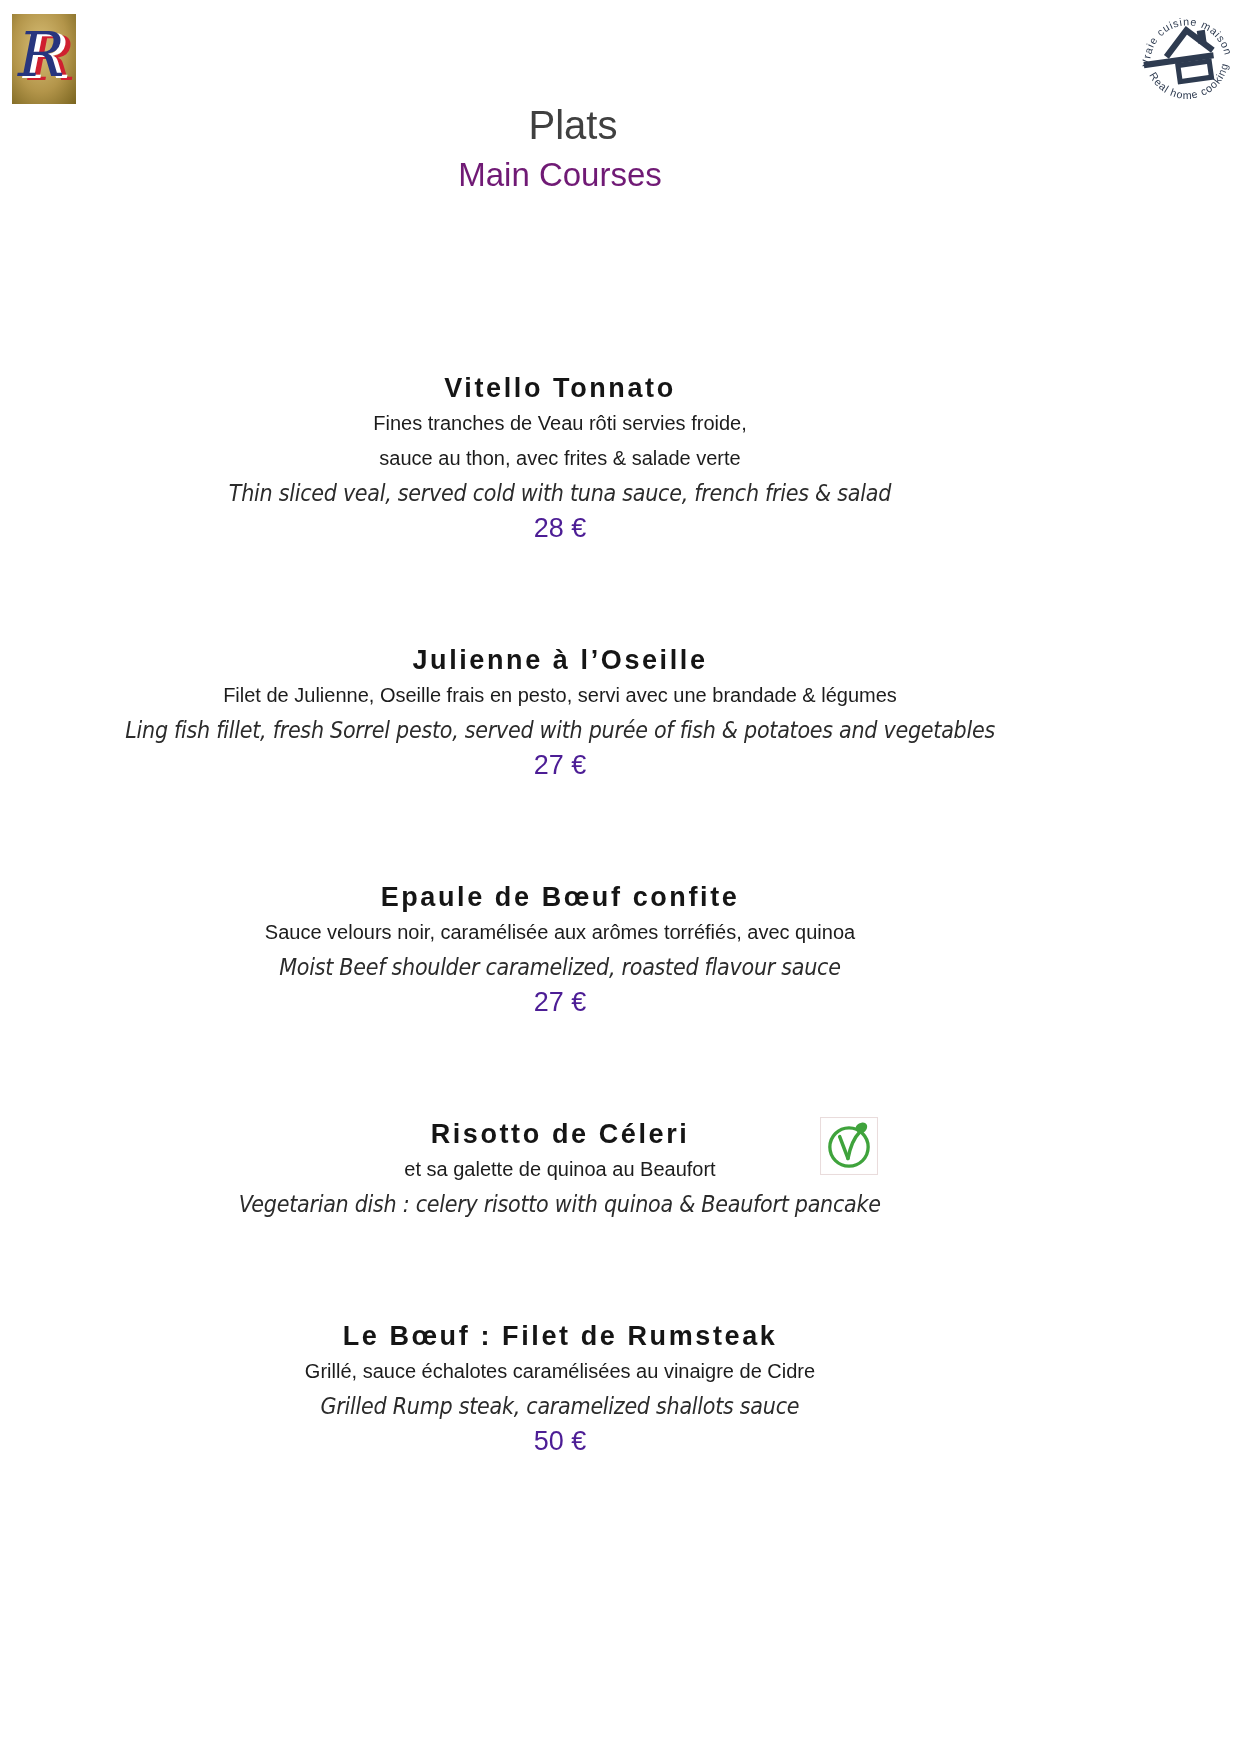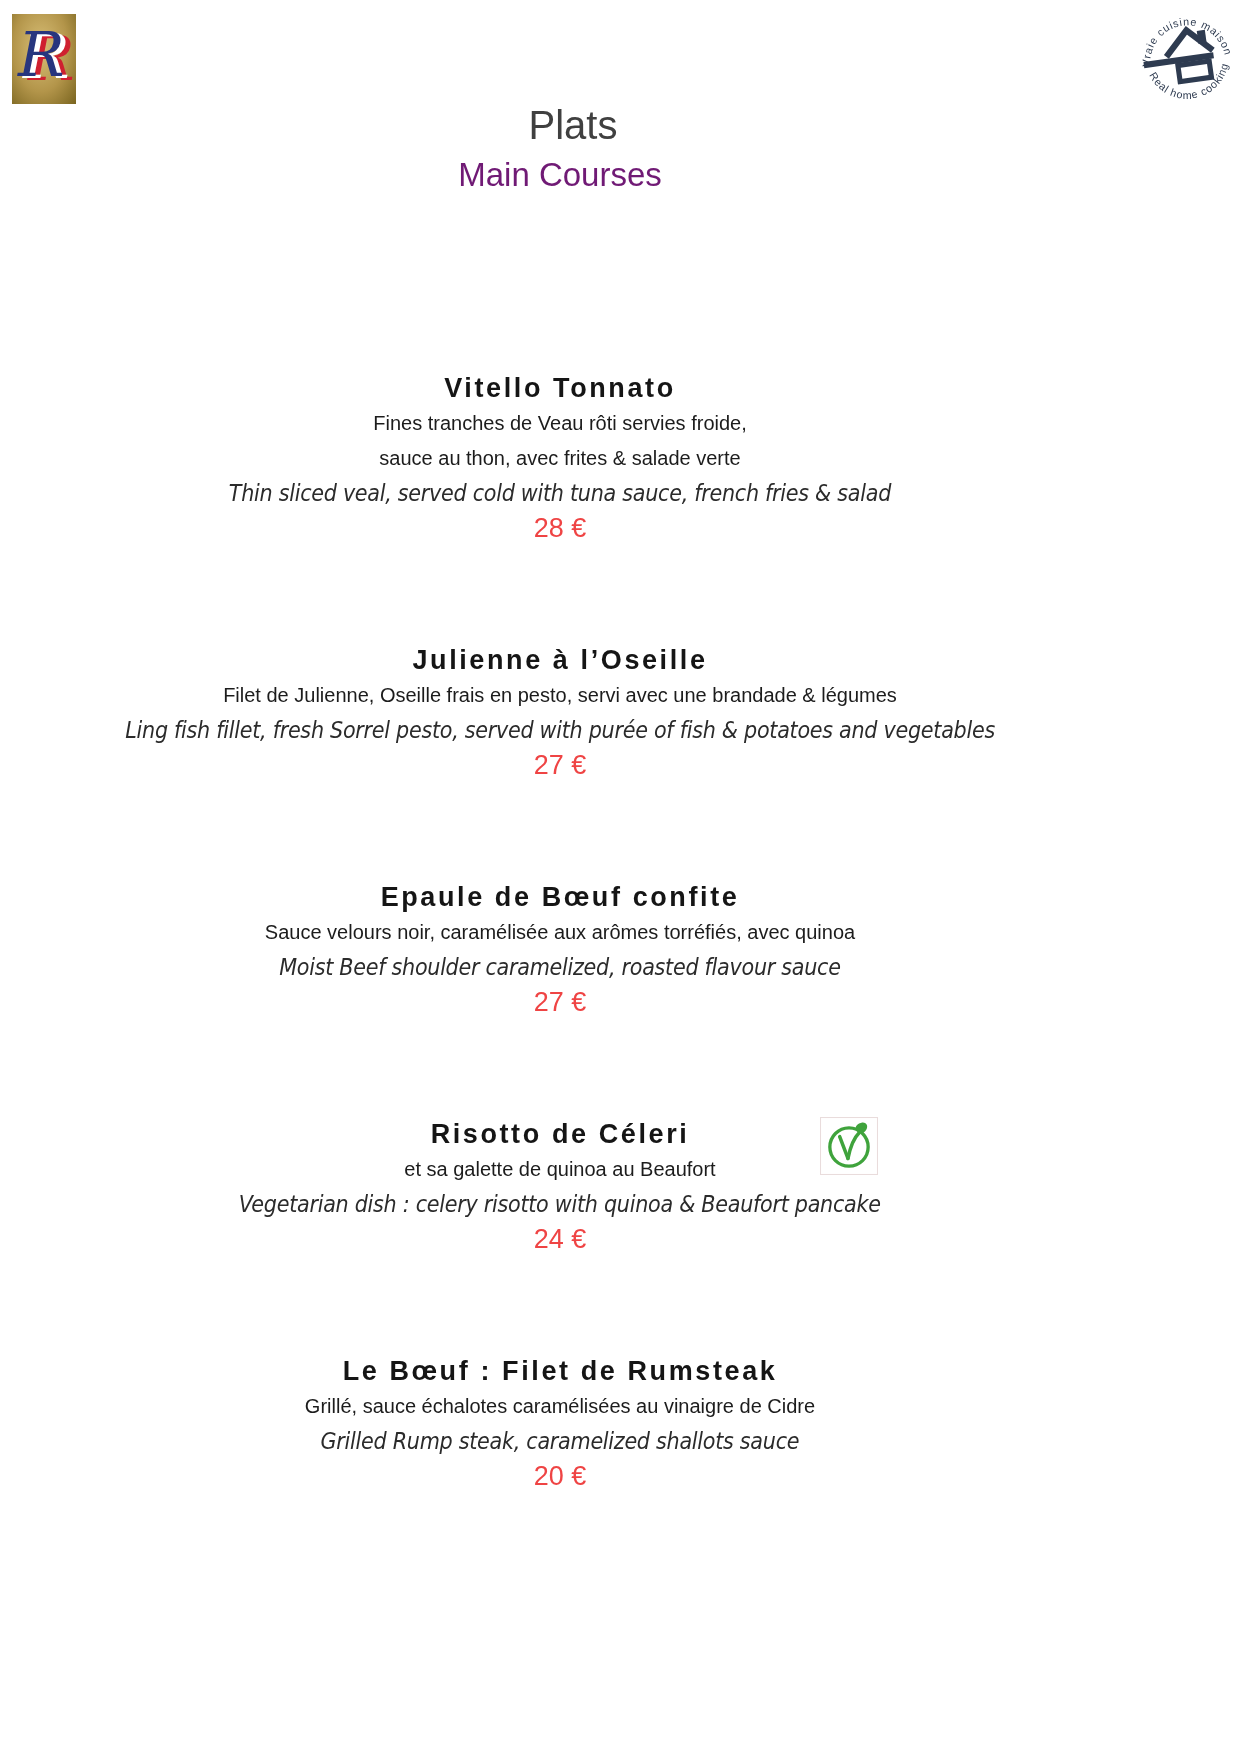--- a/index.html
+++ b/index.html
@@ -25,21 +25,21 @@
   .title-en { font-size:33px; line-height:46px; color:#701a75; }
 
   
   .menu { position:absolute; top:371px; left:0; width:1120px; }
   .item { position:relative; text-align:center; margin-bottom:97px; }
   .item-name { font-size:27px; font-weight:bold; letter-spacing:2.6px; line-height:35px; color:#151515; }
   .item-fr { font-size:20px; line-height:35px; color:#1c1c1c; }
   .item-en { font-size:23px; line-height:35px; font-style:italic; color:#2b2b2b;
              font-family:"DejaVu Sans", sans-serif; }
   .item-en span { display:inline-block; transform:scaleX(0.9); letter-spacing:-0.3px; }
-  .item-price { font-size:27px; line-height:35px; color:#ef4444;text-align:center; }
+  .item-price { font-size:27px; line-height:35px; color:#4c1d95;text-align:center; }
 
   .veg { position:absolute; left:820px; top:0; width:58px; height:58px; }
   .veg svg { width:100%; height:100%; display:block; }
 </style>
 </head>
 <body>
 
 <div class="page">
 
   <div class="logo-left">
@@ -106,35 +106,34 @@
       <div class="item-en"><span>Moist Beef shoulder caramelized, roasted flavour sauce</span></div>
       <div class="item-price">27 €</div>
 
     </div>
       <div class="item">
       <div class="item-name">Risotto de Céleri</div>
       <div class="fr-lines">
           <div class="item-fr">et sa galette de quinoa au Beaufort</div>
         </div>
       <div class="item-en"><span>Vegetarian dish : celery risotto with quinoa &amp; Beaufort pancake</span></div>
-      <div class="item-price">24 €</div>
       <span class="veg">
         <svg viewBox="0 0 56 56">
           <rect x="0.5" y="0.5" width="55" height="55" fill="#ffffff" stroke="#e9dcdc" stroke-width="1"></rect>
           <circle cx="28" cy="29" r="18.5" fill="none" stroke="#3fa33c" stroke-width="3.2"></circle>
           <path d="M 19,19 L 27,40" fill="none" stroke="#3fa33c" stroke-width="3.4" stroke-linecap="round"></path>
           <path d="M 27,40 C 29,30 32,21 38,15" fill="none" stroke="#3fa33c" stroke-width="3.4" stroke-linecap="round"></path>
           <path d="M 38,15 C 33,13 33,7 40,5.5 C 45,4.5 47,9 44.5,12.5 C 42.5,15.5 40,16 38,15 Z" fill="#3fa33c"></path>
         </svg>
       </span>
     </div>
       <div class="item">
       <div class="item-name">Le Bœuf : Filet de Rumsteak</div>
       <div class="fr-lines">
           <div class="item-fr">Grillé, sauce échalotes caramélisées au vinaigre de Cidre</div>
         </div>
       <div class="item-en"><span>Grilled Rump steak, caramelized shallots sauce</span></div>
-      <div class="item-price">20 €</div>
+      <div class="item-price">50 €</div>
 
     </div>
     </div>
 
 </div>
 
 </body></html>

